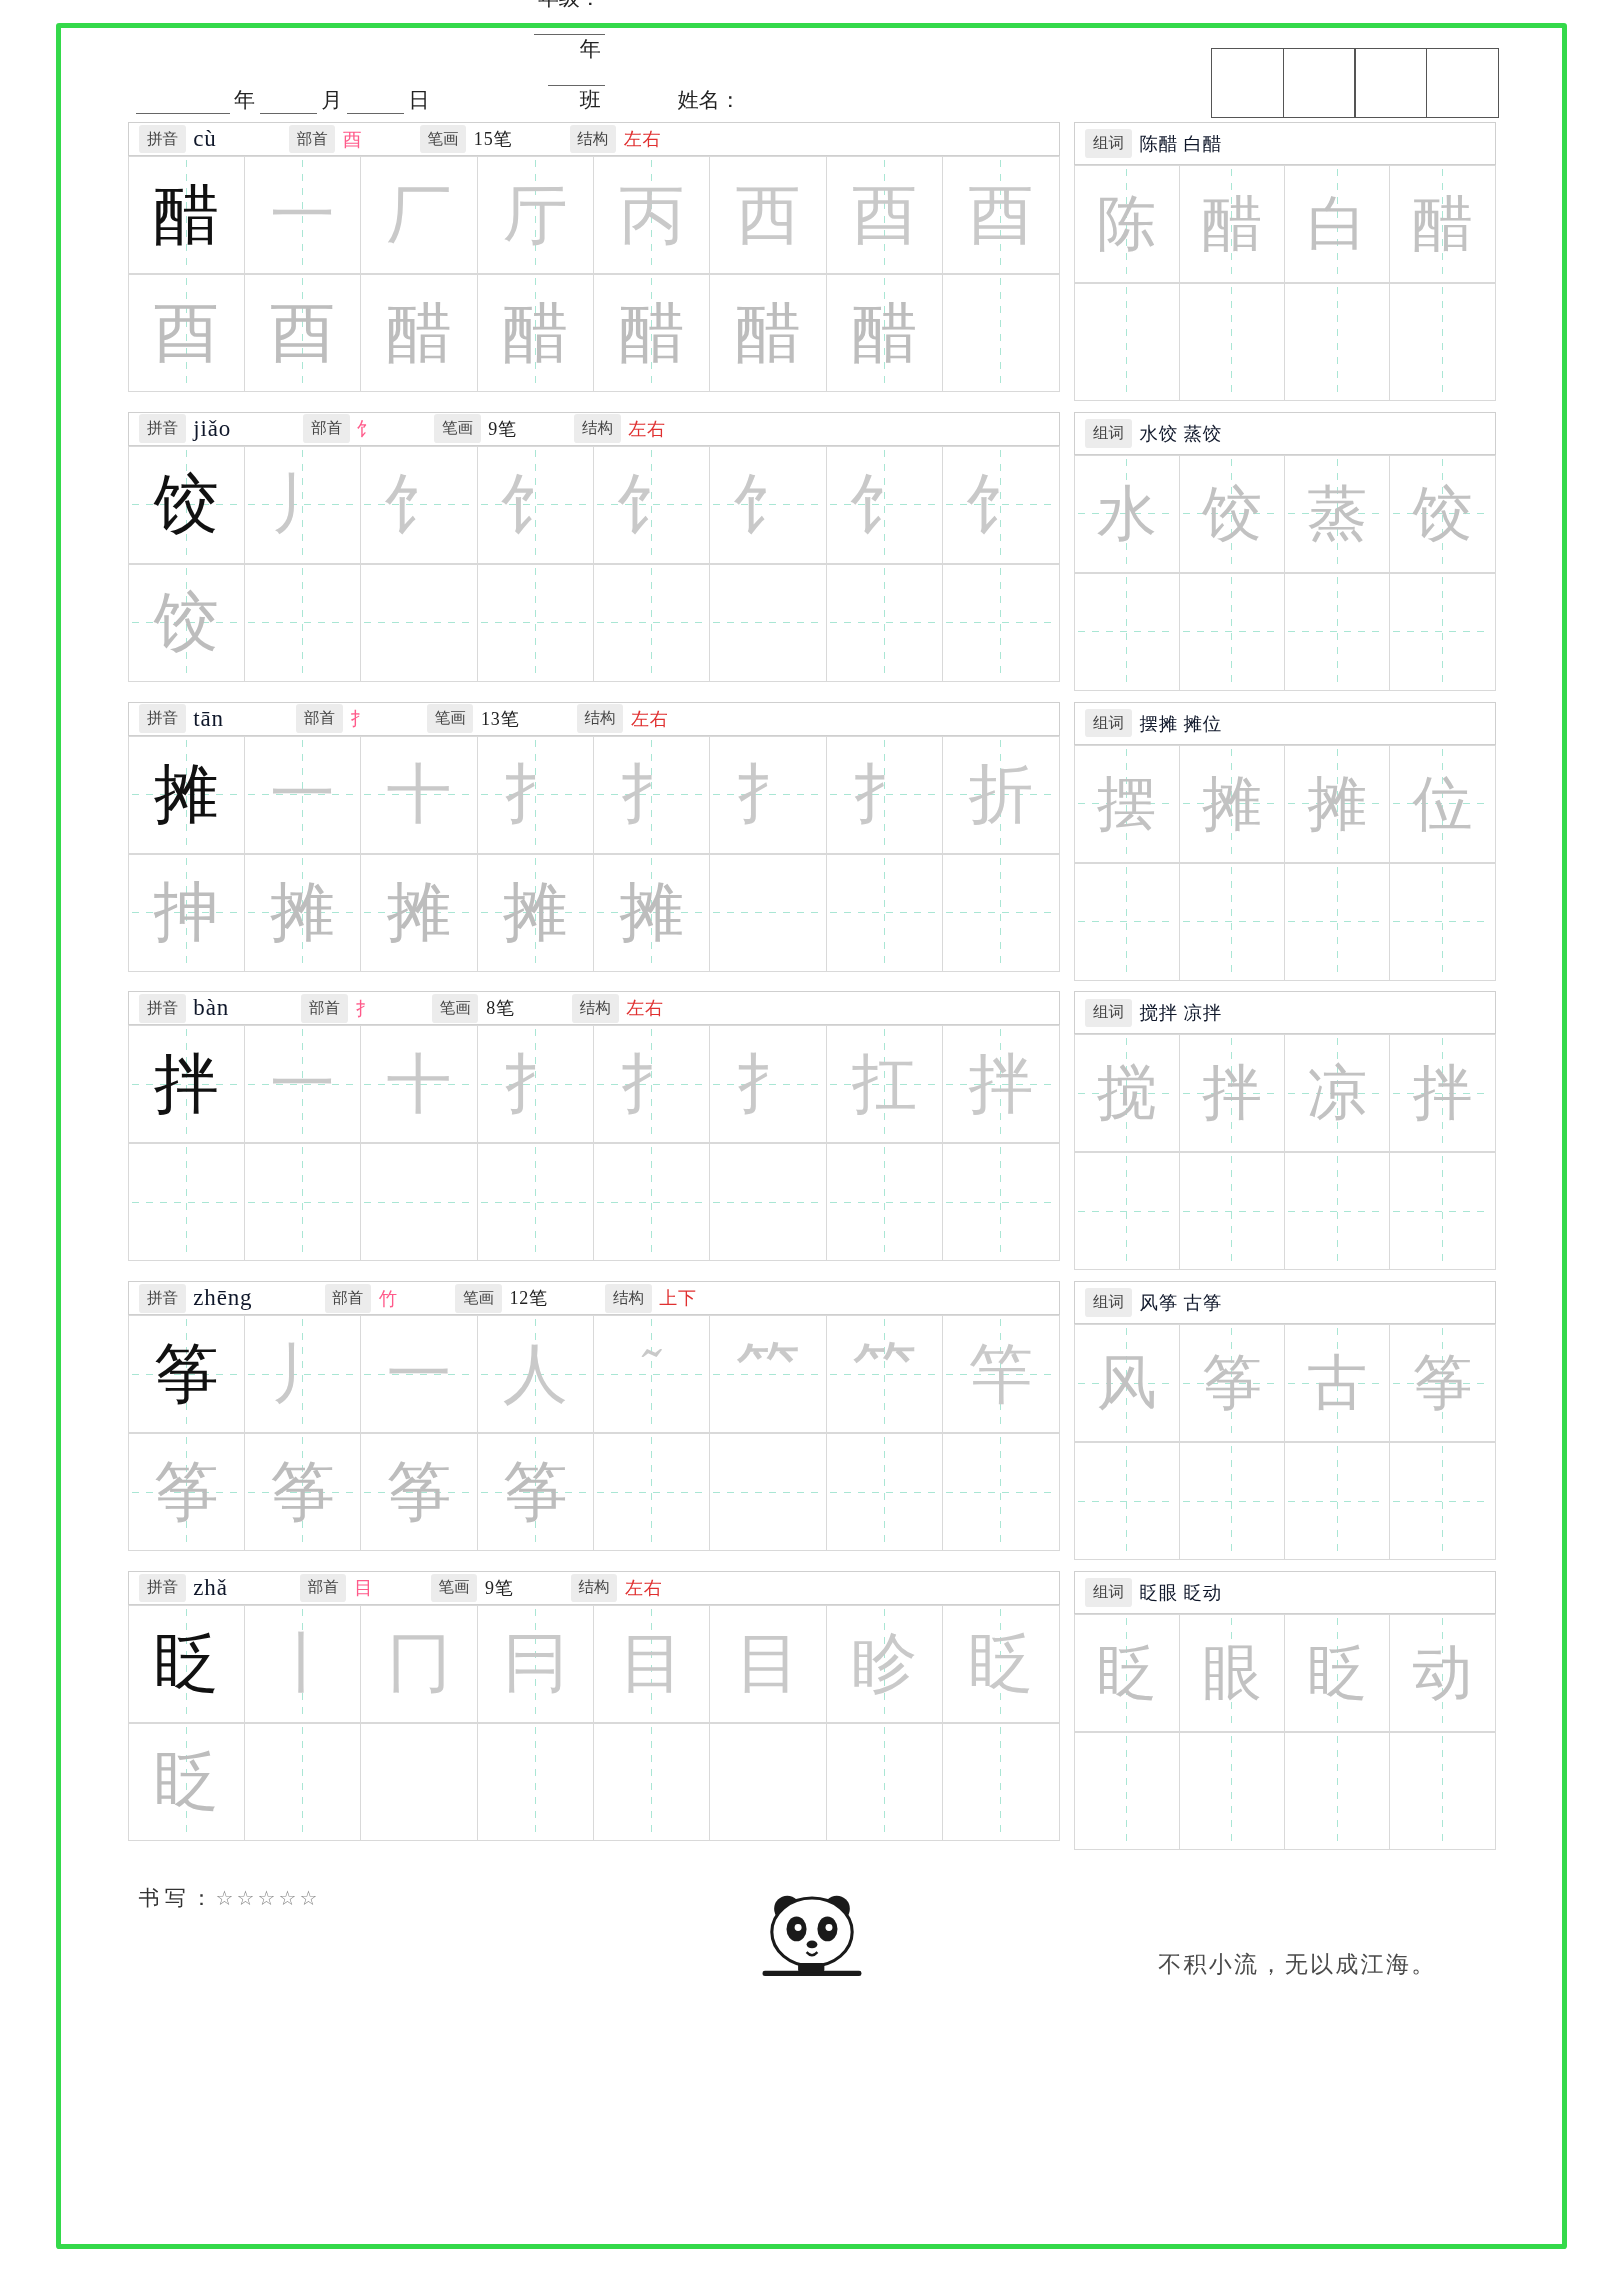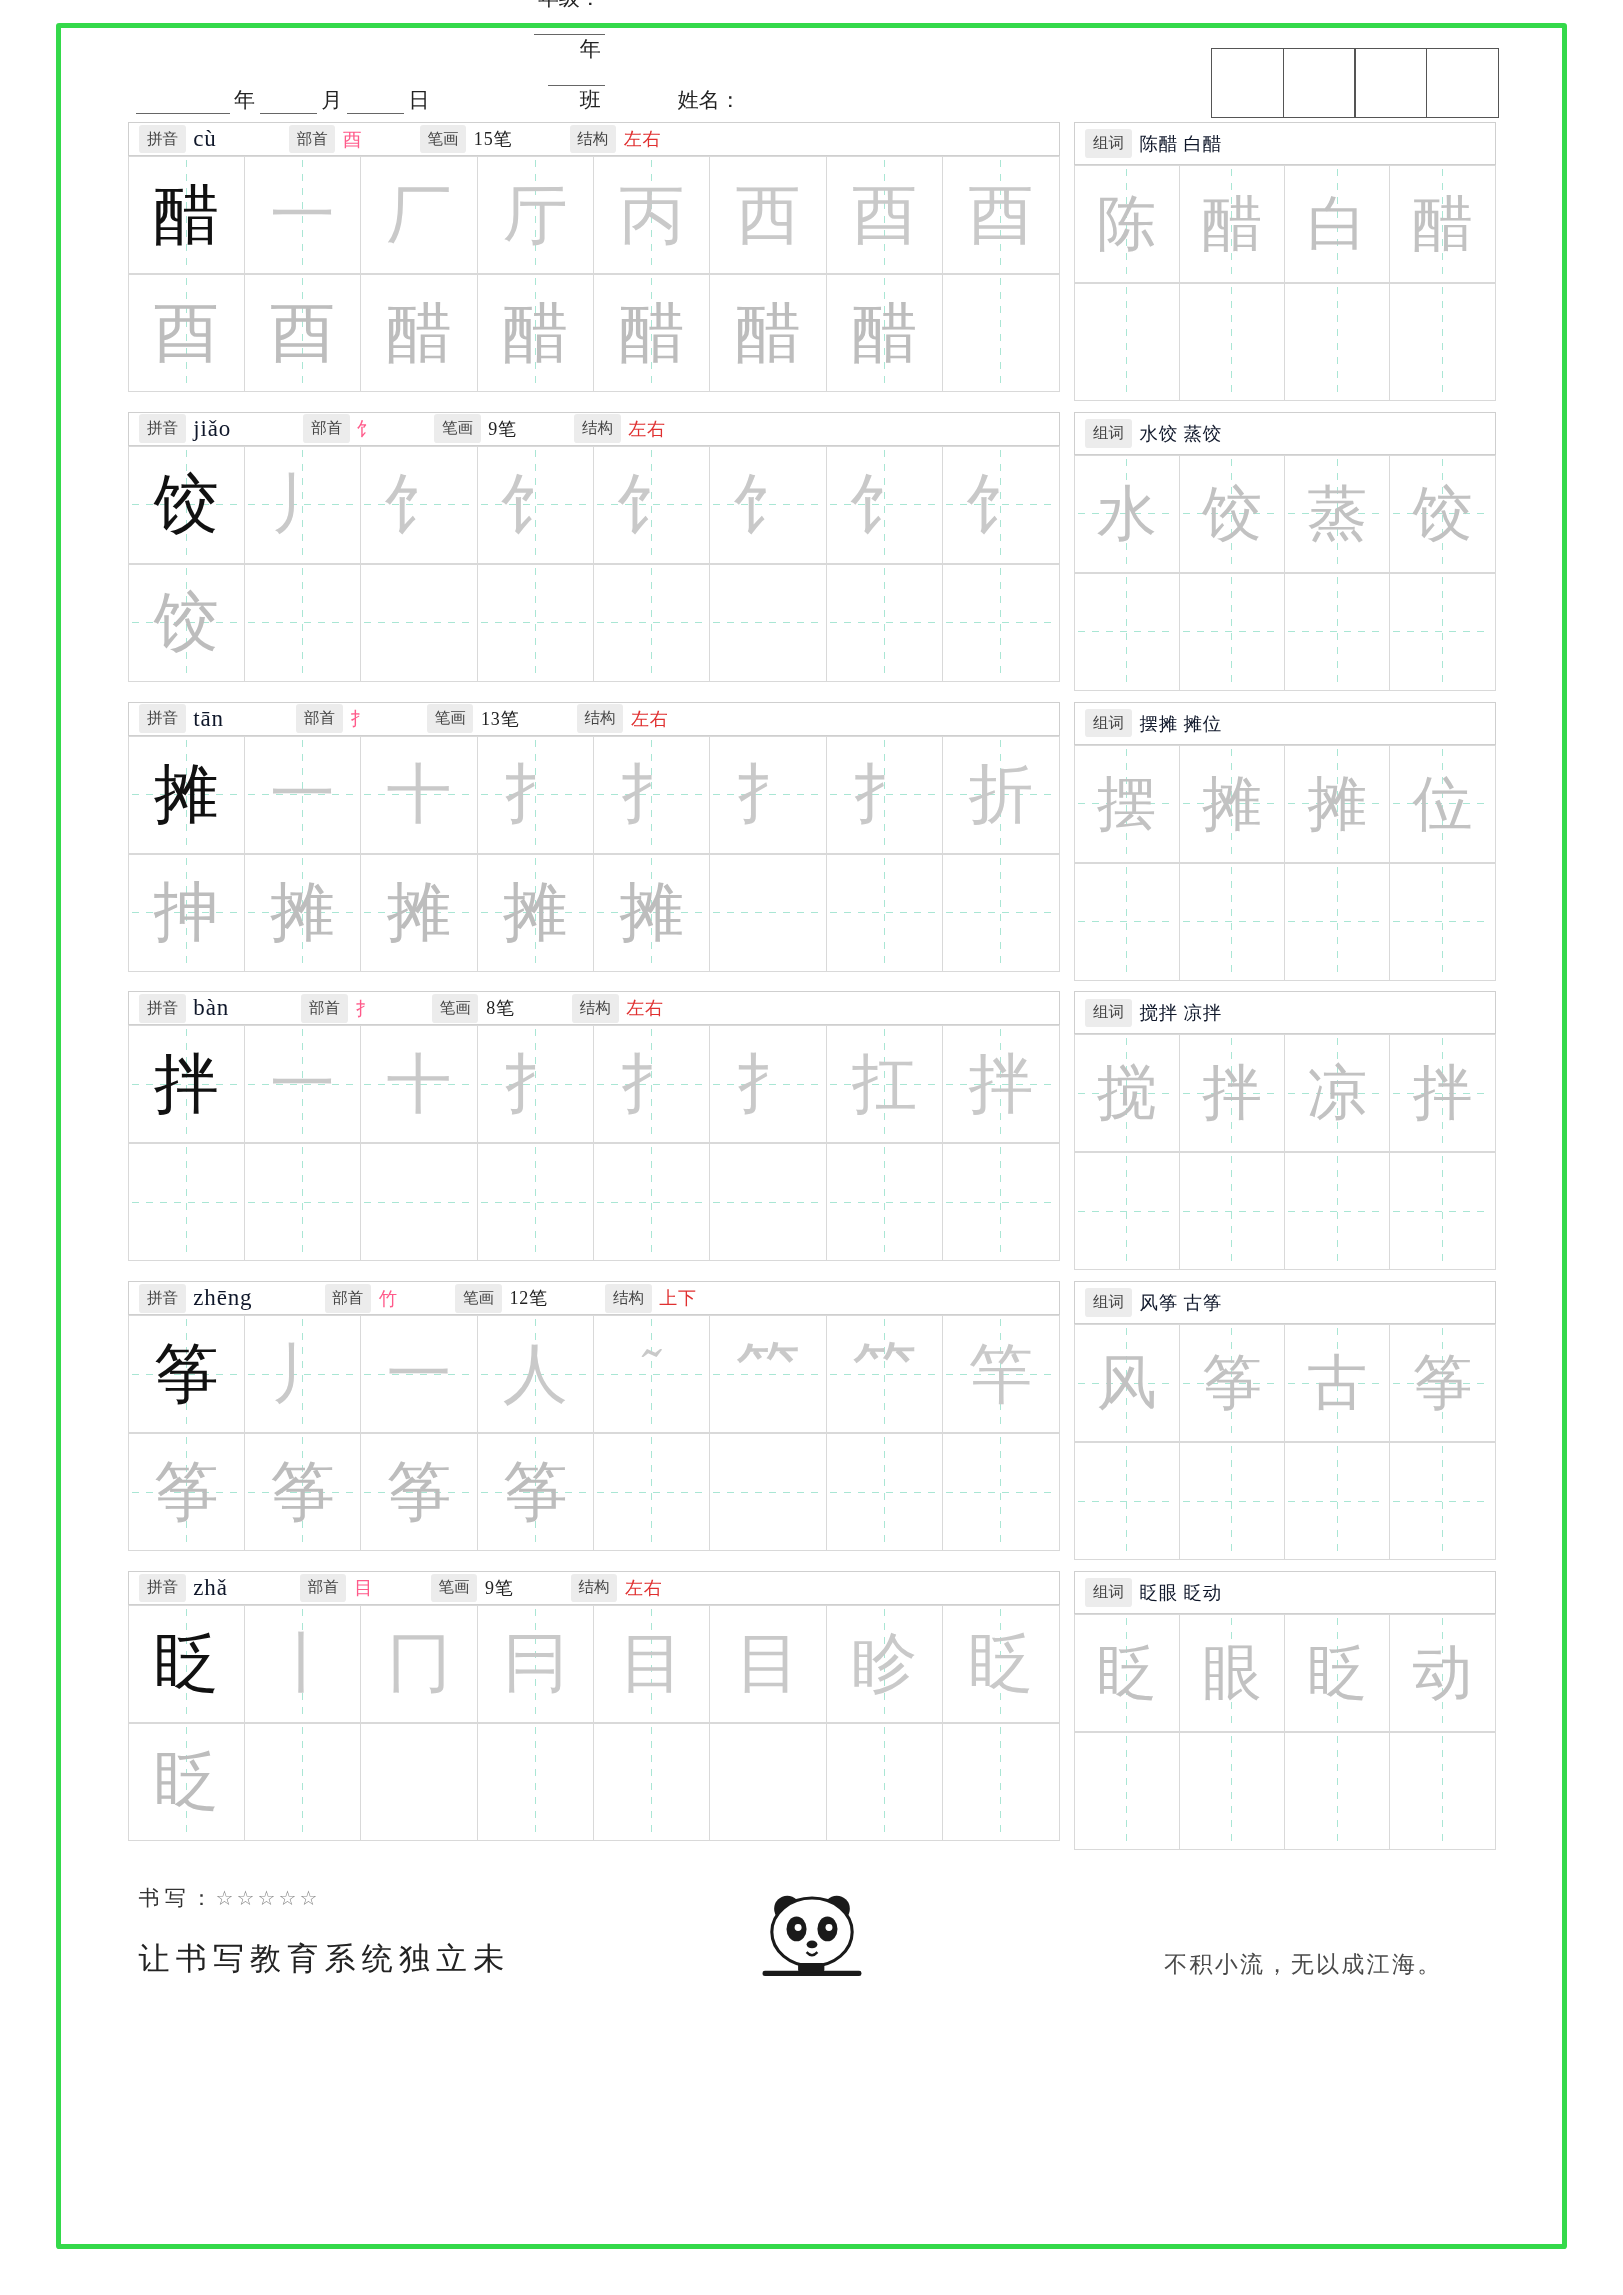--- a/index.html
+++ b/index.html
@@ -151,21 +151,21 @@
   .stars { color:#888; letter-spacing:3.1px; font-size:20px; }
   .slogan {
     font-family:"Liberation Serif", serif;
     font-size:31px;
     letter-spacing:6.2px;
     color:#222;
     margin-top:26px;
   }
   .quote {
     position:absolute;
-    right:79px; bottom:43px;
+    right:85px; bottom:43px;
     font-family:"Liberation Serif", serif;
     font-size:23px;
     color:#4a4a4a;
     letter-spacing:2.3px;
   }
   .panda {
     position:absolute;
     left:50%; margin-left:-85px; bottom:26px;
     width:170px; height:116px;
   }
@@ -721,21 +721,20 @@
               <div class="cell"></div>
               <div class="cell"></div>
             </div>
           </div>
         </div>
       </div>
 
     <div class="footer">
       <span class="fl">书 写 ：</span>
       <span class="stars">☆☆☆☆☆</span>
-      <div class="slogan">让书写教育系统独立未</div>
       <div class="quote">不积小流，无以成江海。</div>
 
       <svg class="panda" viewBox="0 0 220 150">
         <ellipse cx="78" cy="36" rx="17" ry="17" fill="#1a1a1a"></ellipse>
         <ellipse cx="142" cy="36" rx="17" ry="17" fill="#1a1a1a"></ellipse>
         <ellipse cx="110" cy="66" rx="52" ry="44" fill="#ffffff" stroke="#1a1a1a" stroke-width="4"></ellipse>
         <ellipse cx="90" cy="62" rx="13" ry="16" fill="#1a1a1a"></ellipse>
         <ellipse cx="130" cy="62" rx="13" ry="16" fill="#1a1a1a"></ellipse>
         <circle cx="92" cy="60" r="4.5" fill="#fff"></circle>
         <circle cx="132" cy="60" r="4.5" fill="#fff"></circle>

